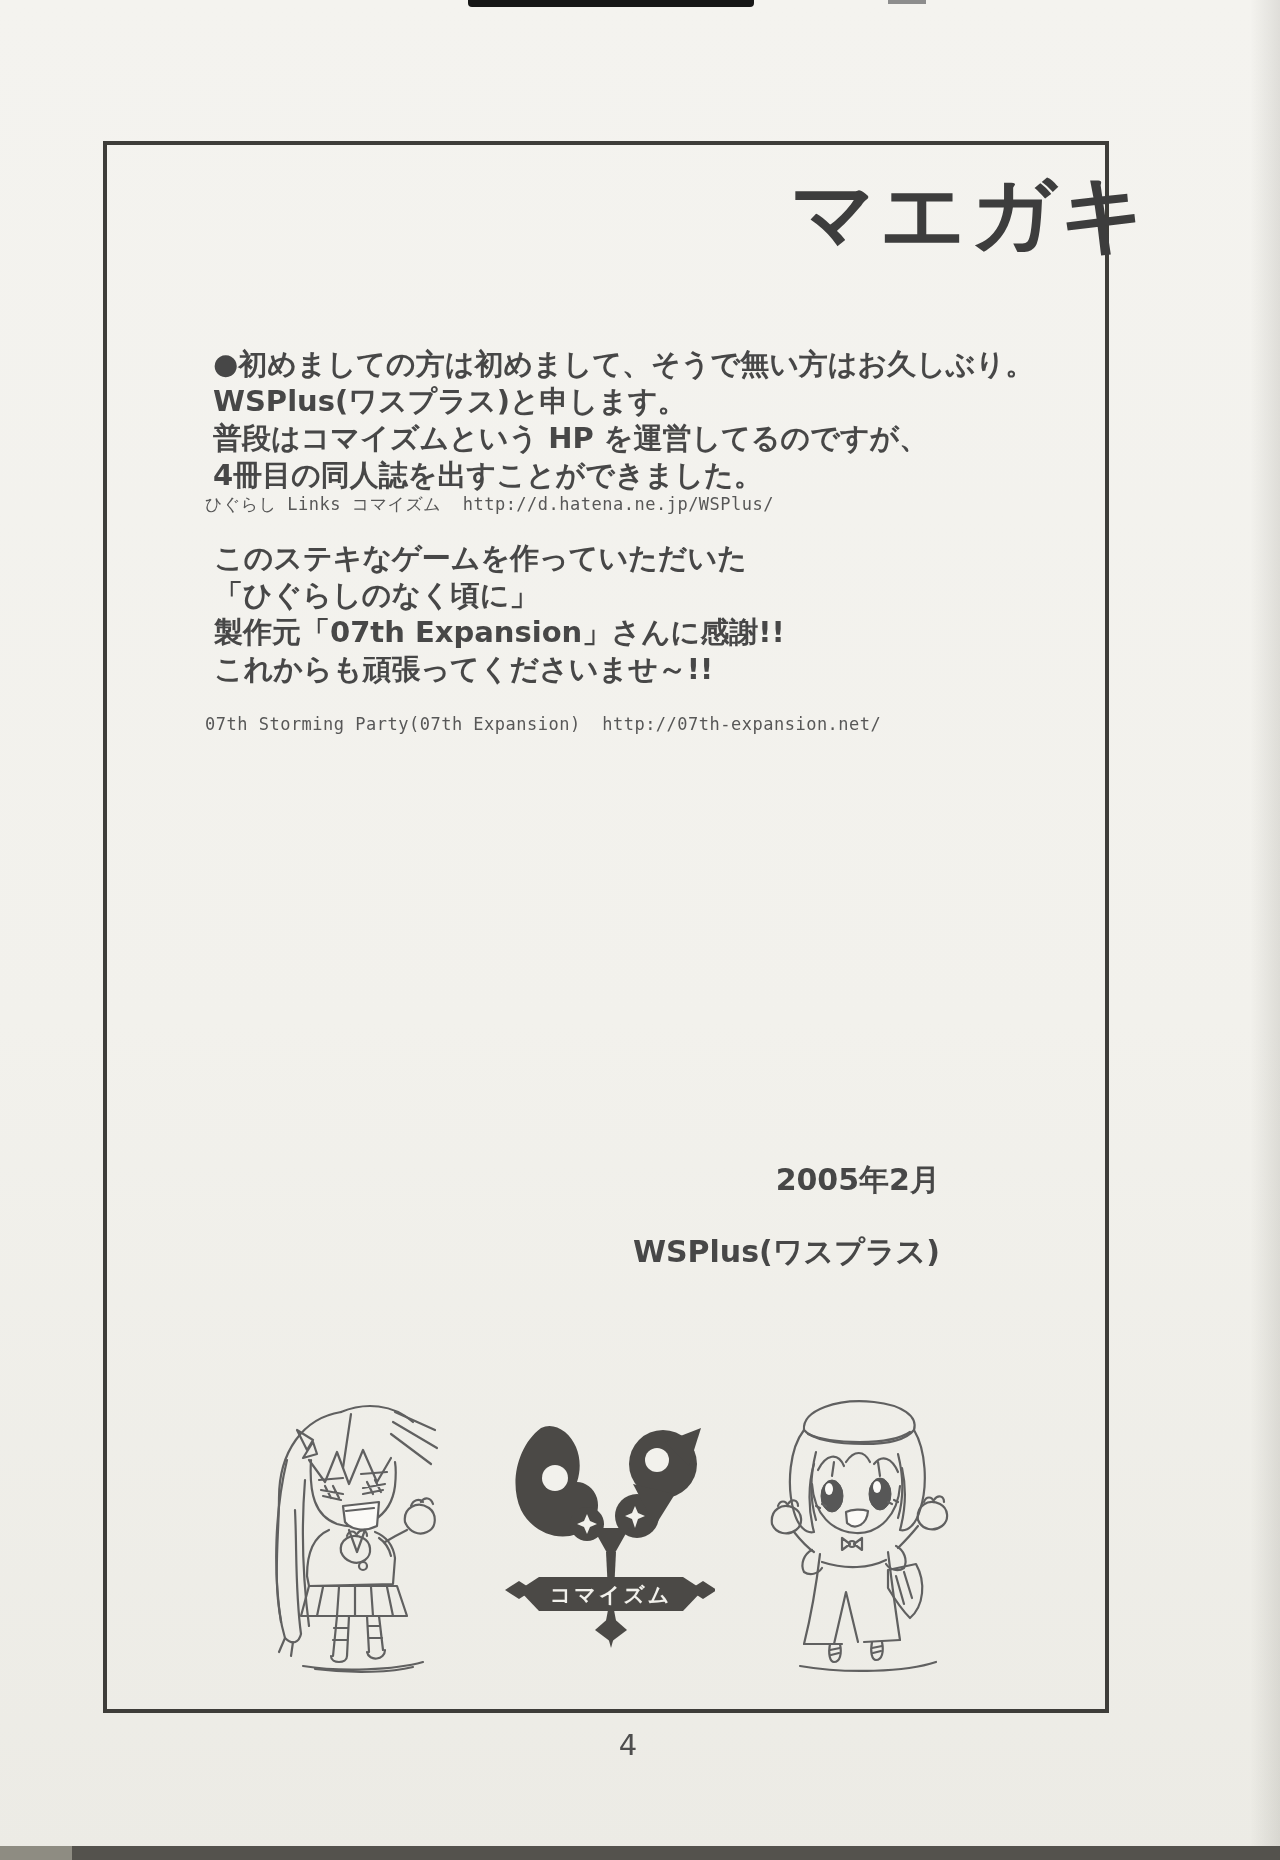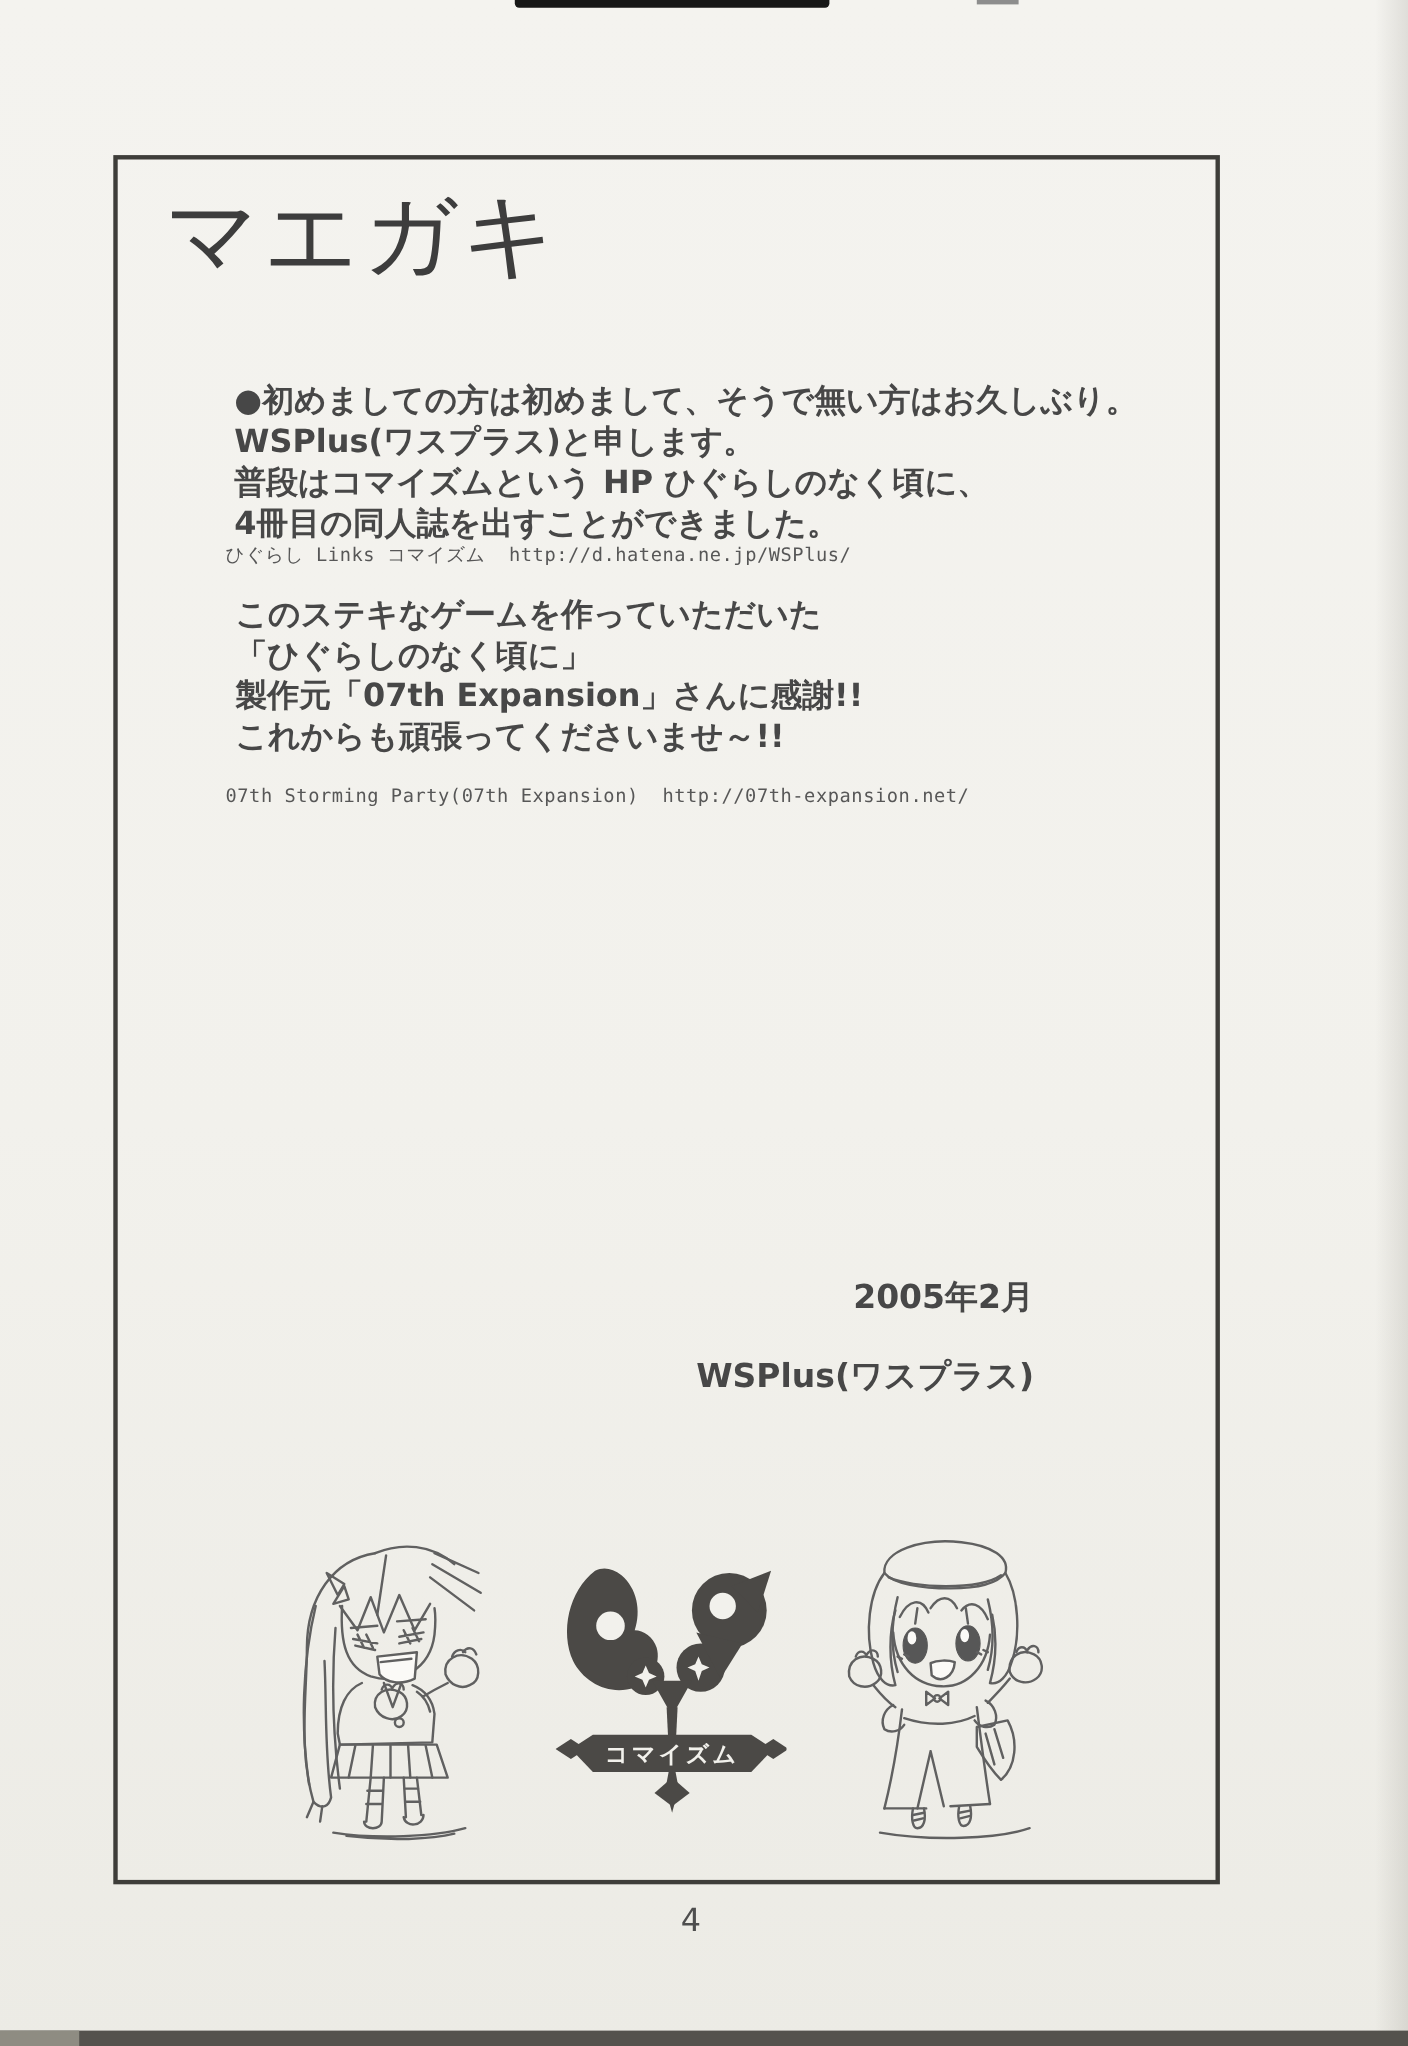--- a/index.html
+++ b/index.html
@@ -10,22 +10,22 @@
   }
   .abs{position:absolute;}
   .artifact-top-a{left:468px;top:0;width:286px;height:7px;background:#171717;border-radius:0 0 4px 4px;}
   .artifact-top-b{left:888px;top:0;width:38px;height:4px;background:#8d8d8d;}
   .right-shade{right:0;top:0;width:30px;height:1860px;
     background:linear-gradient(to right,rgba(70,68,58,0),rgba(70,68,58,0.12));}
   .bottom-band{left:0;top:1846px;width:1280px;height:14px;background:#54524d;}
   .bottom-band-light{left:0;top:1846px;width:72px;height:14px;background:#8e8c82;}
   .frame{left:103px;top:141px;width:998px;height:1564px;border:4px solid #3e3d39;}
   .title{
-    left:150px;top:158px;width:1000px;text-align:left;
-    font-size:84px;font-weight:400;letter-spacing:4px;color:#3d3d3d;
+    left:150px;top:158px;width:1000px;text-align:right;
+    font-size:84px;font-weight:700;letter-spacing:4px;color:#3d3d3d;
   }
   .bodyline{font-size:29px;font-weight:700;line-height:37px;white-space:pre;color:#474747;}
   .intro{left:213px;top:346px;}
   .thanks{left:214px;top:528px;margin-top:12px;}
   .note{
     font-family:"DejaVu Sans Mono",monospace;font-size:17px;font-weight:500;
     color:#575757;white-space:pre;letter-spacing:0.5px;
   }
   .note-intro{left:205px;top:493px;}
   .note-thanks{left:205px;top:714px;}
@@ -50,21 +50,21 @@
   <div class="abs bottom-band"></div>
   <div class="abs bottom-band-light"></div>
 
   <div class="abs frame"></div>
 
   <div class="abs title">マエガキ</div>
 
   <div class="abs intro">
     <div class="bodyline">●初めましての方は初めまして、そうで無い方はお久しぶり。</div>
     <div class="bodyline">WSPlus(ワスプラス)と申します。</div>
-    <div class="bodyline">普段はコマイズムという HP ひぐらしのなく頃に、</div>
+    <div class="bodyline">普段はコマイズムという HP を運営してるのですが、</div>
     <div class="bodyline">4冊目の同人誌を出すことができました。</div>
   </div>
   <div class="abs note note-intro">ひぐらし Links コマイズム  http://d.hatena.ne.jp/WSPlus/</div>
 
   <div class="abs thanks">
     <div class="bodyline">このステキなゲームを作っていただいた</div>
     <div class="bodyline">「ひぐらしのなく頃に」</div>
     <div class="bodyline">製作元「07th Expansion」さんに感謝!!</div>
     <div class="bodyline">これからも頑張ってくださいませ～!!</div>
   </div>

